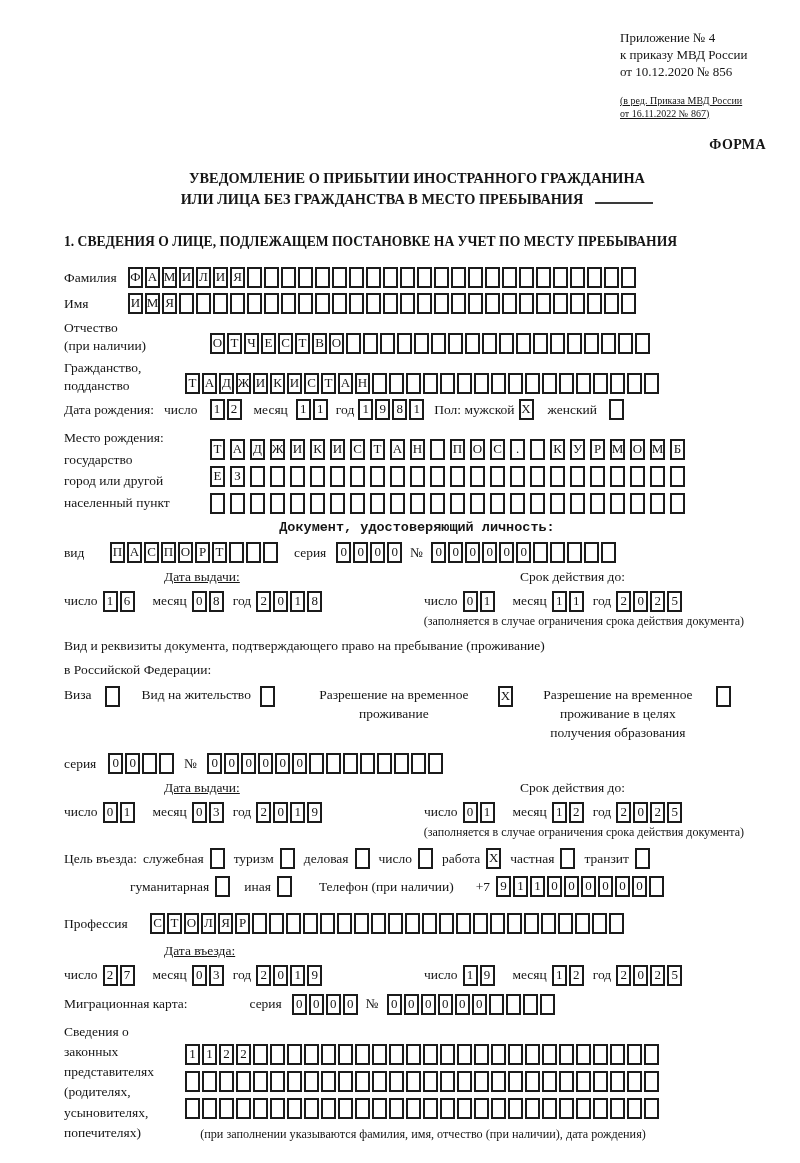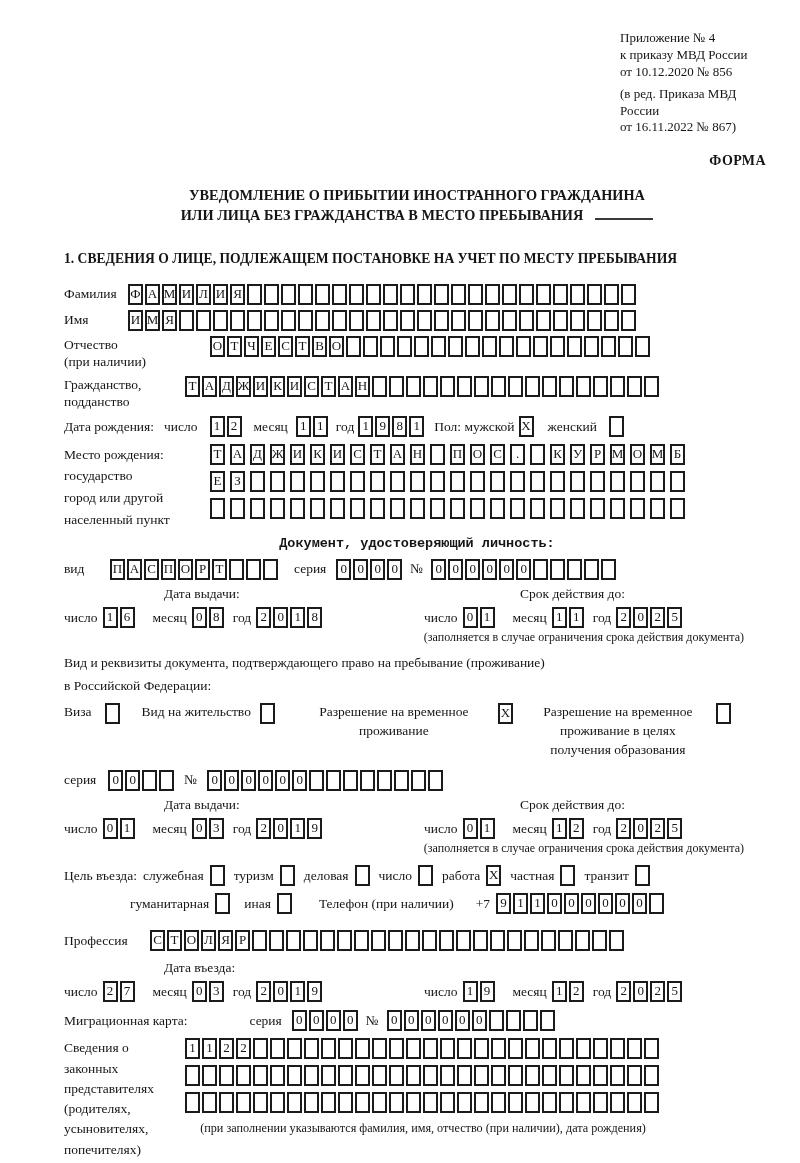--- a/index.html
+++ b/index.html
@@ -7,50 +7,50 @@
   body {
     width:800px; height:1163px; overflow:hidden;
     background:#ffffff; color:#151515;
     font-family:"Liberation Serif", serif;
     font-size:13.5px; line-height:1.3;
   }
   .page { width:796px; height:1163px; padding:30px 26px 11px 64px; }
 
   
   .ref   { margin-left:556px; font-size:13px; }
-  .ref2  { margin-left:556px; font-size:13px; margin-top:5px; }
+  .ref2  { margin-left:556px; font-size:10px; margin-top:13px;text-decoration:underline; }
   .forma { text-align:right; font-weight:bold; font-size:14px; margin-top:16px; padding-right:4px; letter-spacing:.4px; }
 
   .title { text-align:center; font-weight:bold; font-size:14.3px; margin-top:14px; line-height:1.45; }
   .blank-line { display:inline-block; width:58px; border-bottom:2px solid #3a3a3a; height:4px; margin-left:12px; }
   .sec { font-weight:bold; font-size:13.6px; margin-top:24px; margin-bottom:16px; }
 
   
   .row  { display:flex; align-items:center; margin-bottom:5px; }
-  .row.top { align-items:flex-start; }
+  .row.top { align-items:flex-end; }
   .lbl  { flex:0 0 auto; }
   .w64  { width:64px; } .w86 { width:86px; } .w121 { width:121px; } .w146 { width:146px; } .w46 { width:46px; }
 
   
   .cells { display:flex; flex:0 0 auto; }
   .cell {
     flex:0 0 auto; width:15px; height:21px; margin-right:2px;
     border:2px solid #1b1b1b; background:#fff;
     display:flex; align-items:center; justify-content:center;
     font-size:13px;
   }
   .wide .cell { margin-right:5px; }
   .vgap { margin-bottom:6px; }
 
   .center-bold { text-align:center; font-weight:bold; margin:4px 0 6px;font-family:Liberation Mono, monospace; }
 
   
   .dcols { display:flex; margin-bottom:2px; }
   .dl { flex:0 0 360px; } .dr { flex:1 1 auto; }
-  .dhead-l { margin-left:100px; margin-bottom:3px; }
+  .dhead-l { margin-left:100px; margin-bottom:3px;text-decoration:underline; }
   .dhead-r { margin-left:96px; margin-bottom:3px; }
   .dgroup { display:flex; align-items:center; }
   .dgroup .lbl { margin-right:5px; }
   .dgsp { width:16px; } .dgsp2 { width:7px; }
   .note { font-size:12px; text-align:right; padding-right:26px; margin:2px 0 8px; }
 
   
   .optrow { display:flex; align-items:flex-start; margin:8px 0 10px; }
   .opt { display:flex; align-items:flex-start;justify-content:space-between; }
   .opt .cell { margin-left:9px; margin-right:0; }

